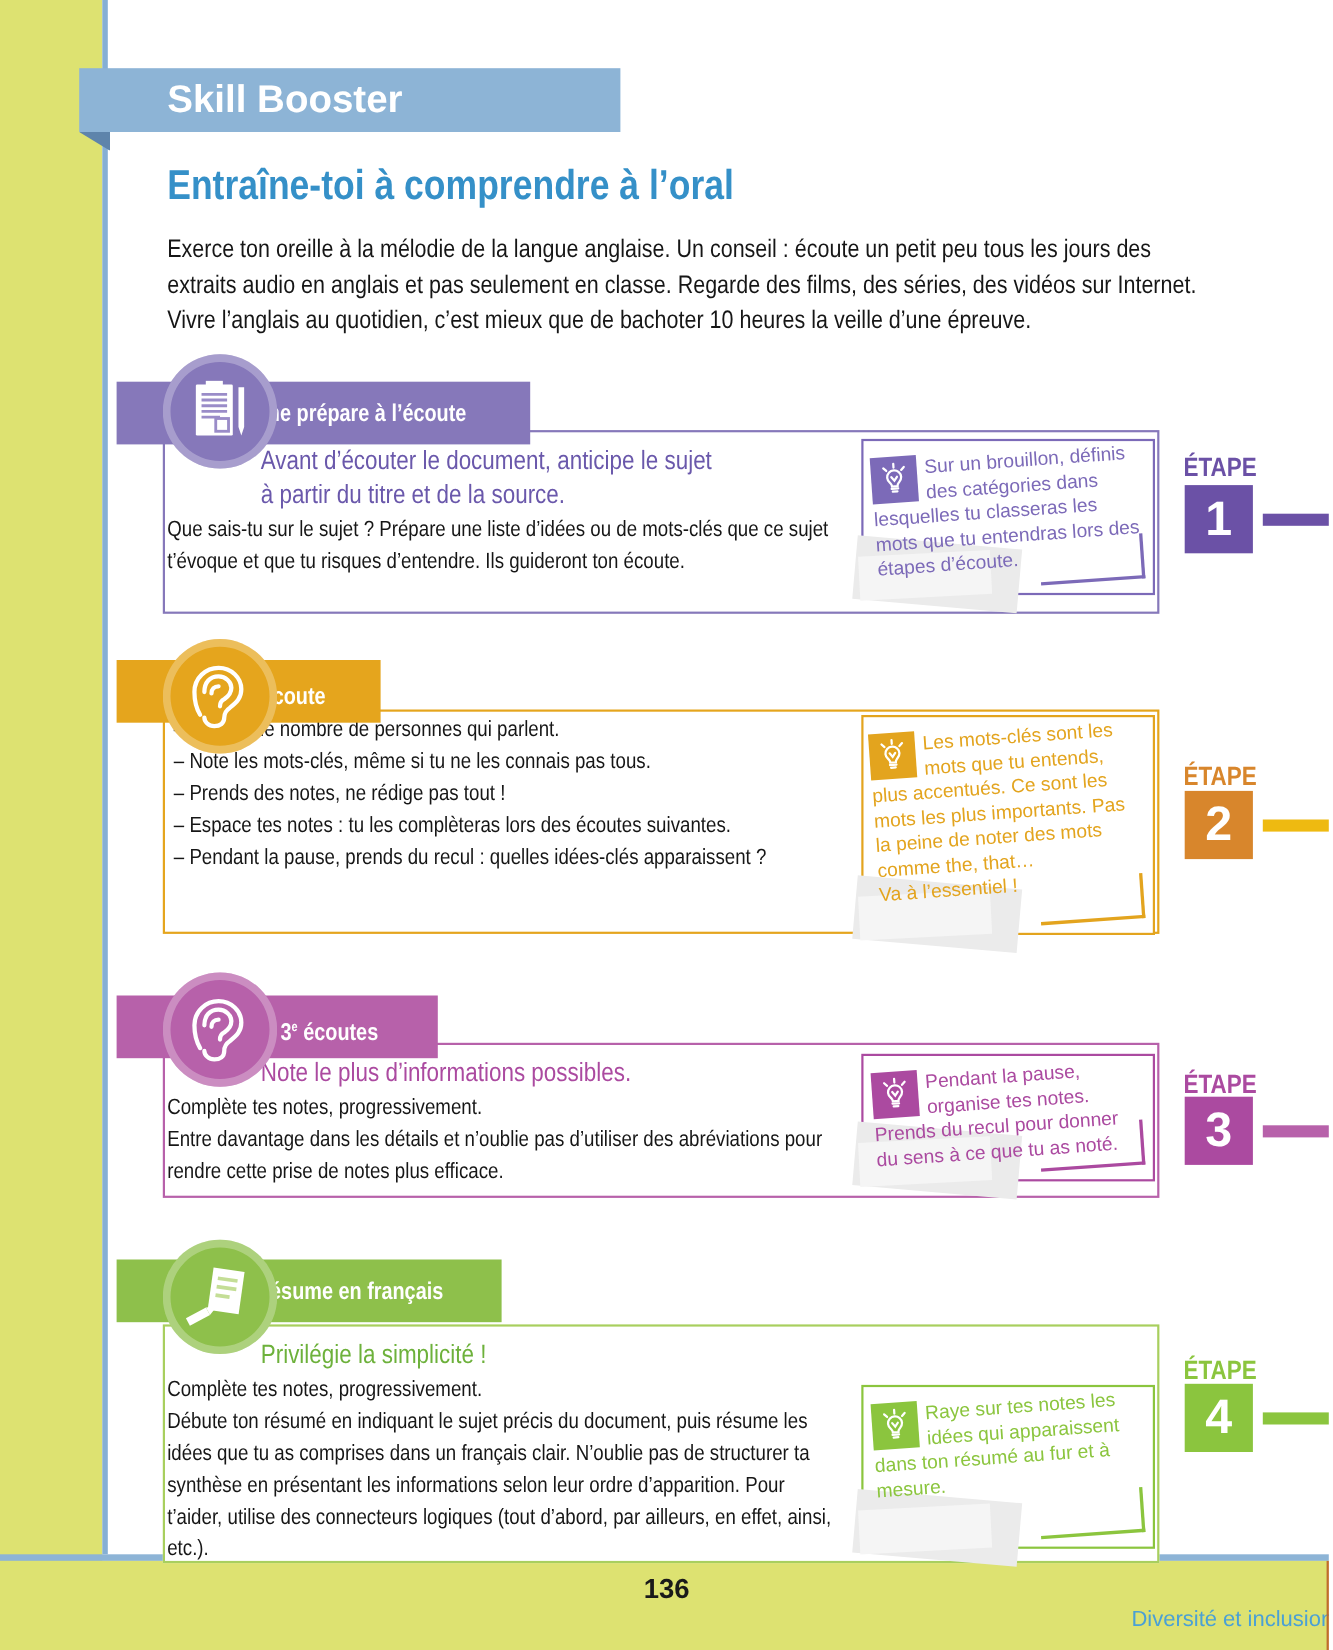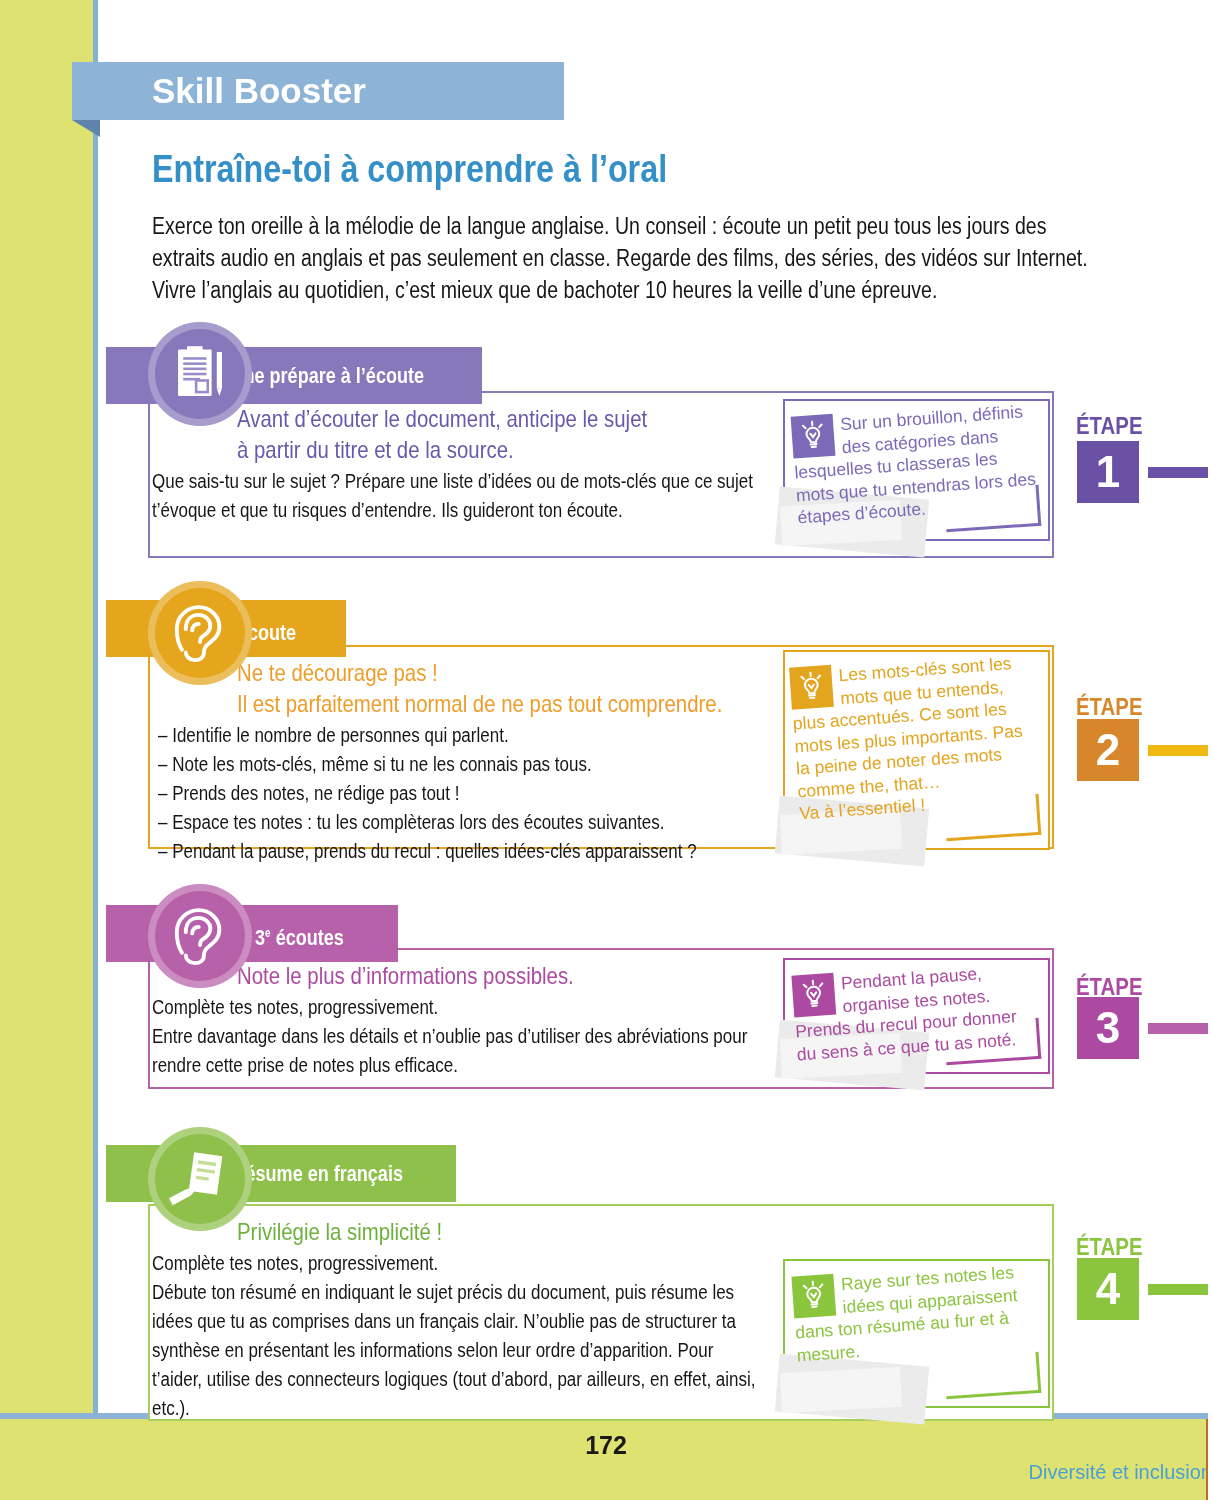--- a/index.html
+++ b/index.html
@@ -150,24 +150,20 @@
           <path d="M37 35h4l-2 6z" fill="#fff"></path>
       </svg>
     </div>
     <div class="etape-label">ÉTAPE</div>
     <div class="etape-num">1</div>
     <div class="etape-line"></div>
   </section>
 
   <section class="sec sec2" style="--banner: #e5a51d; --border: #e5a51d; --lead: #ef9d2a; --step: #d8862c; --line: #eeba11; --tip: #e3a41e;">
     <div class="box">
-      <div class="lead">
-        <div class="lead-line">Ne te décourage pas !</div>
-        <div class="lead-line">Il est parfaitement normal de ne pas tout comprendre.</div>
-      </div>
       <div class="bullets">
         <div class="bullet">– Identifie le nombre de personnes qui parlent.</div>
         <div class="bullet">– Note les mots-clés, même si tu ne les connais pas tous.</div>
         <div class="bullet">– Prends des notes, ne rédige pas tout !</div>
         <div class="bullet">– Espace tes notes : tu les complèteras lors des écoutes suivantes.</div>
         <div class="bullet">– Pendant la pause, prends du recul : quelles idées-clés apparaissent ?</div>
       </div>
       <div class="tip">
         <div class="tip-rot">
           <span class="bulb">
@@ -300,17 +296,17 @@
         </g>
       </svg>
     </div>
     <div class="etape-label">ÉTAPE</div>
     <div class="etape-num">4</div>
     <div class="etape-line"></div>
   </section>
 
   <div class="footer-rule"></div>
   <div class="footer">
-    <div class="page-num">172</div>
+    <div class="page-num">136</div>
     <div class="theme">Diversité et inclusion</div>
     <div class="footer-edge"></div>
   </div>
 </div>
 
 </body></html>

